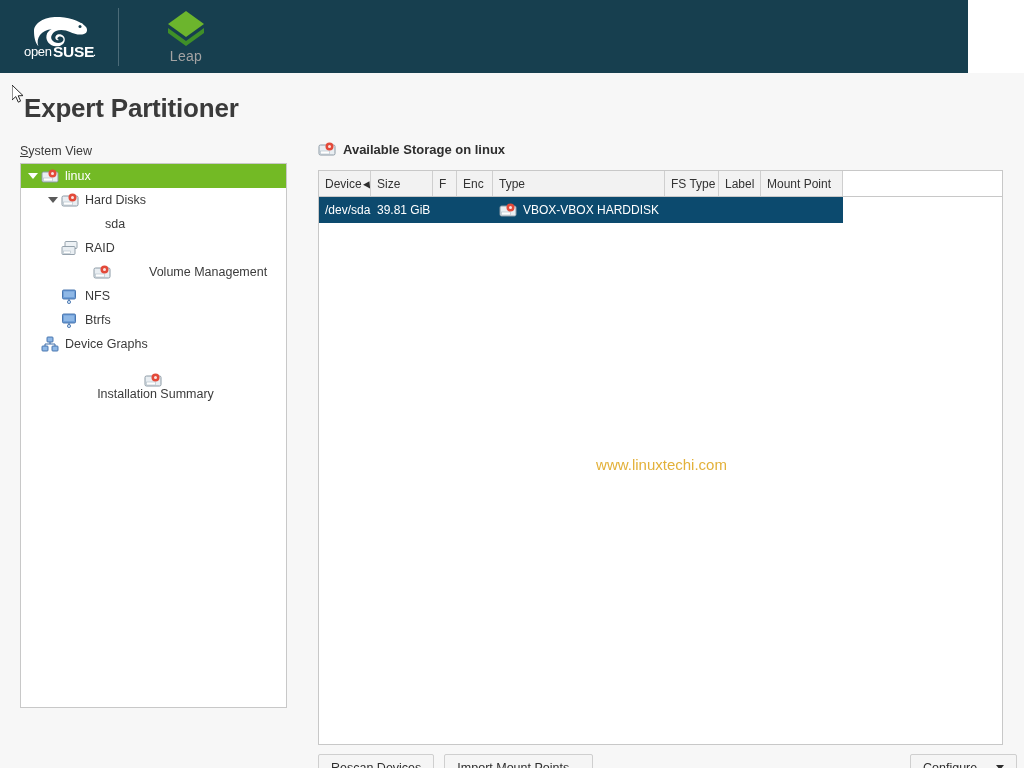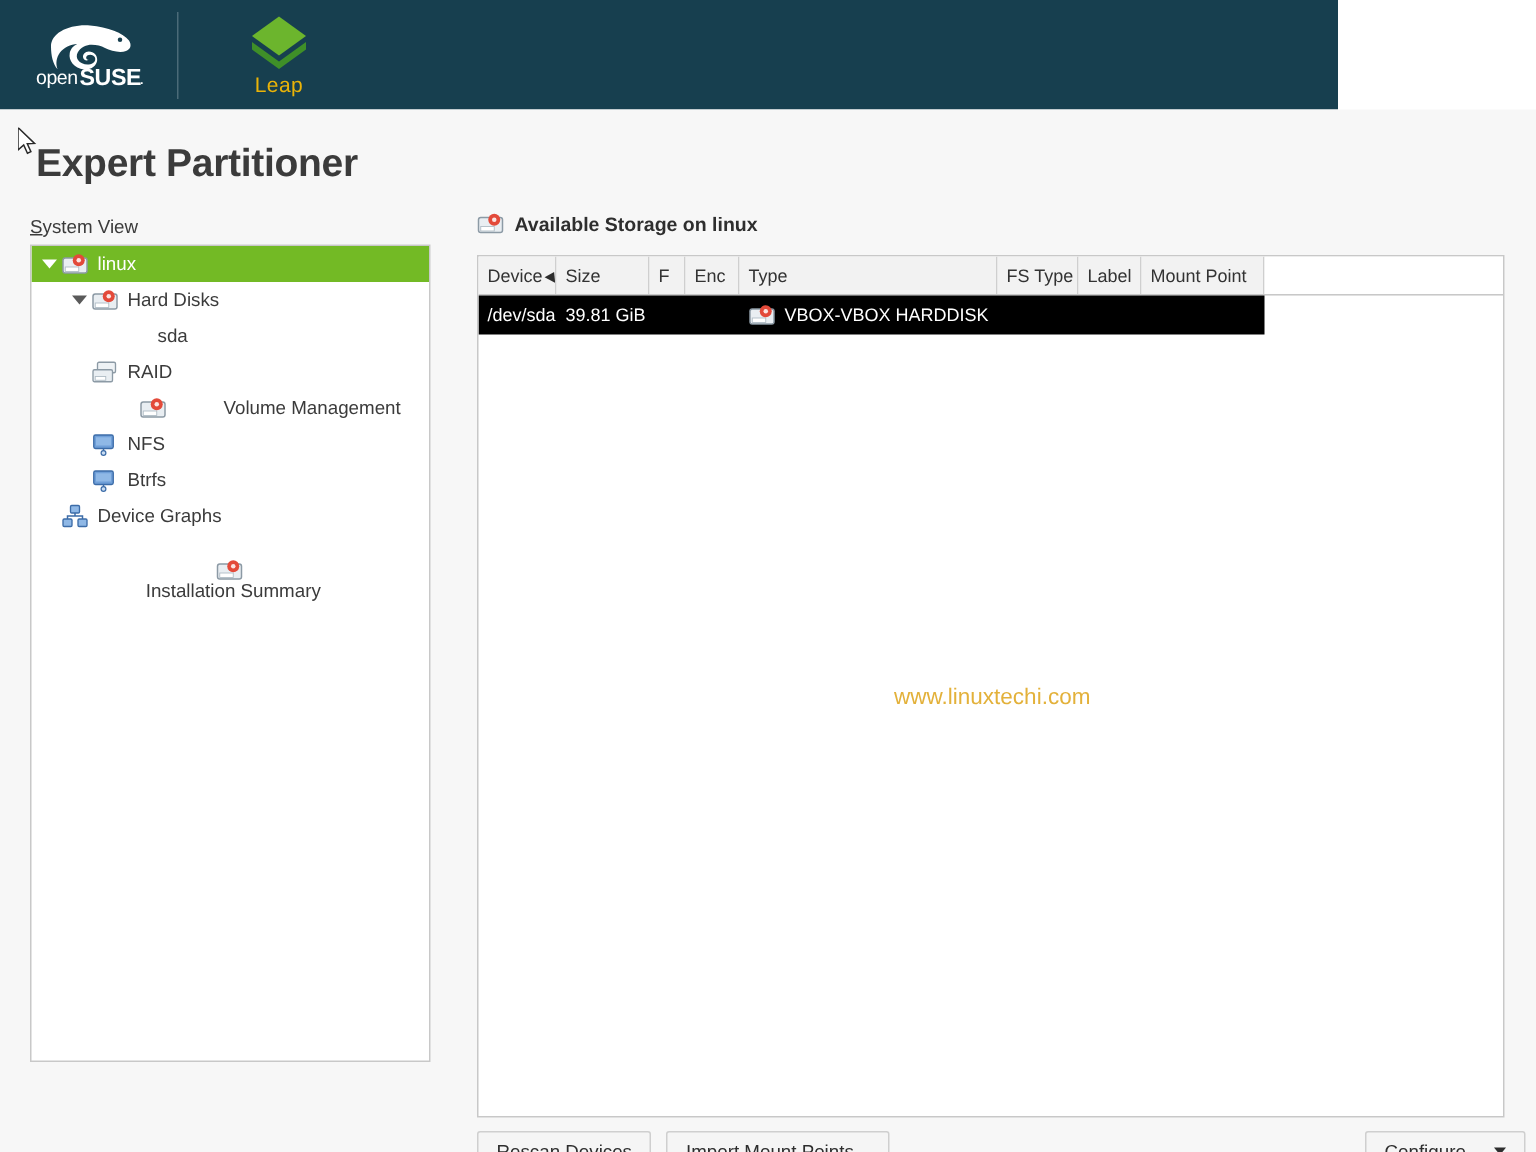--- a/index.html
+++ b/index.html
@@ -9,42 +9,42 @@
     width: 1024px; height: 768px;
     overflow: hidden;
     background: #ffffff;
     font-family: "Liberation Sans", sans-serif;
     -webkit-font-smoothing: antialiased;
   }
 
   
   .banner {
     position: absolute; left: 0; top: 0;
-    width: 892px; height: 73px;
+    width: 968px; height: 73px;
     background: #173f4f;
     display: flex; align-items: center;
   }
   .banner-logo {
     margin-left: 14px;
     display: flex; align-items: center;
     width: 88px; height: 56px;
   }
   .banner-divider {
     width: 1px; height: 58px;
     background: #4b6b78;
     margin-left: 16px;
   }
   .leap-block {
     margin-left: 36px;
     display: flex; flex-direction: column;
     align-items: center; justify-content: center;
     width: 62px;
   }
   .leap-label {
-    color: #eab308; font-size: 14px;
+    color: #a3a3a3; font-size: 14px;
     letter-spacing: .3px; margin-top: 1px;
   }
 
   
   .page {
     position: absolute; left: 0; top: 73px;
     width: 1024px; height: 695px;
     background: #f7f7f7;
   }
 
@@ -134,21 +134,21 @@
     border-left: 4px solid transparent;
     border-right: 4px solid transparent;
     border-bottom: 6px solid #2d2d2d;
     margin-left: 2px;
     transform: rotate(28deg);
   }
   .trow {
     display: flex; height: 26px; align-items: center;
     font-size: 12px;
   }
-  .trow.selected { background: #000000; color: #ffffff; }
+  .trow.selected { background: #0c4a6e; color: #ffffff; }
   .td {
     padding: 0 6px; height: 100%;
     display: flex; align-items: center;
     white-space: nowrap; overflow: hidden;
   }
   .td .ticon { margin-right: 6px; }
 
   .watermark {
     position: absolute; left: 0; top: 285px;
     width: 685px; text-align: center;

